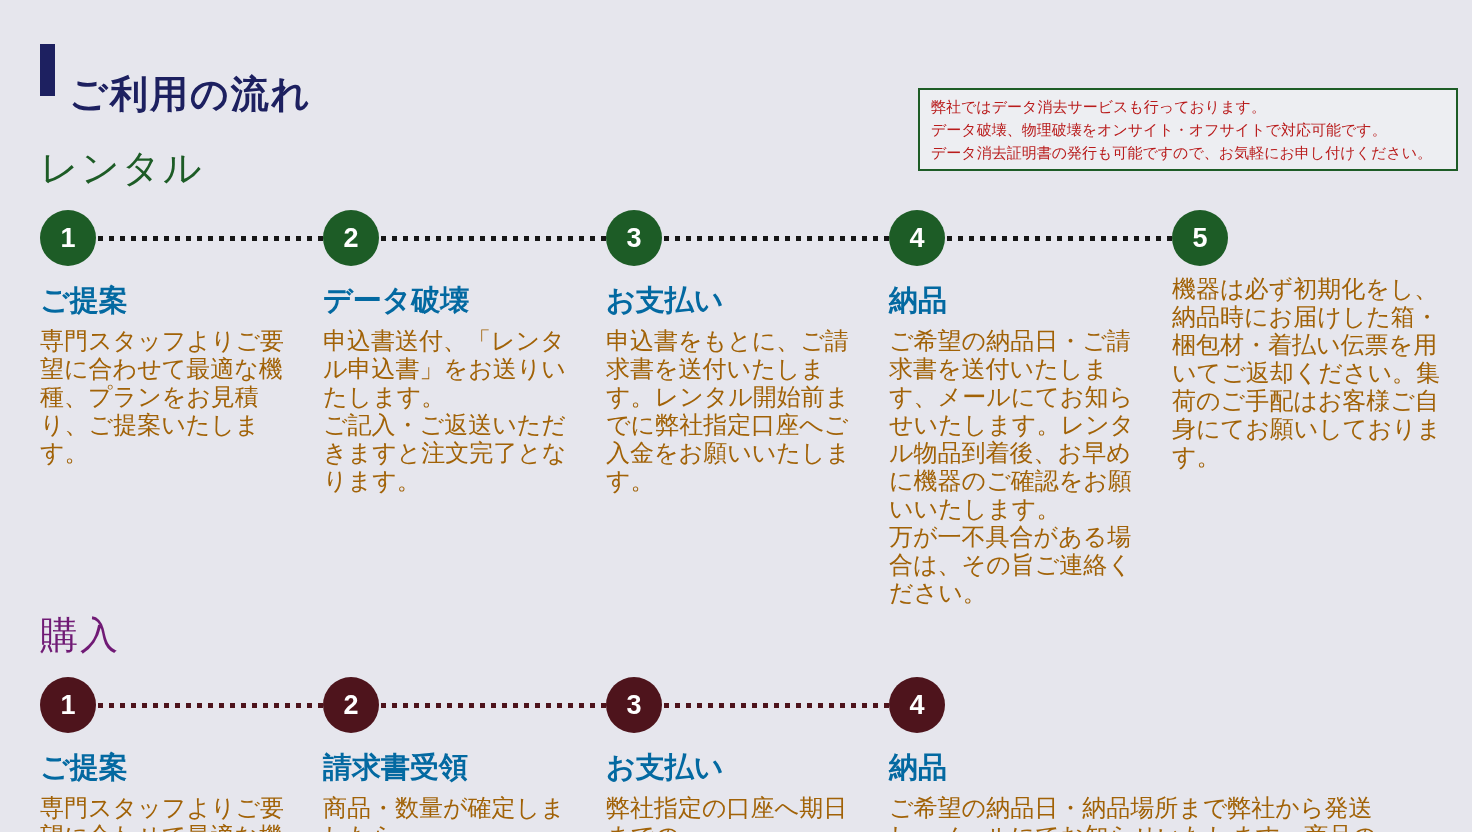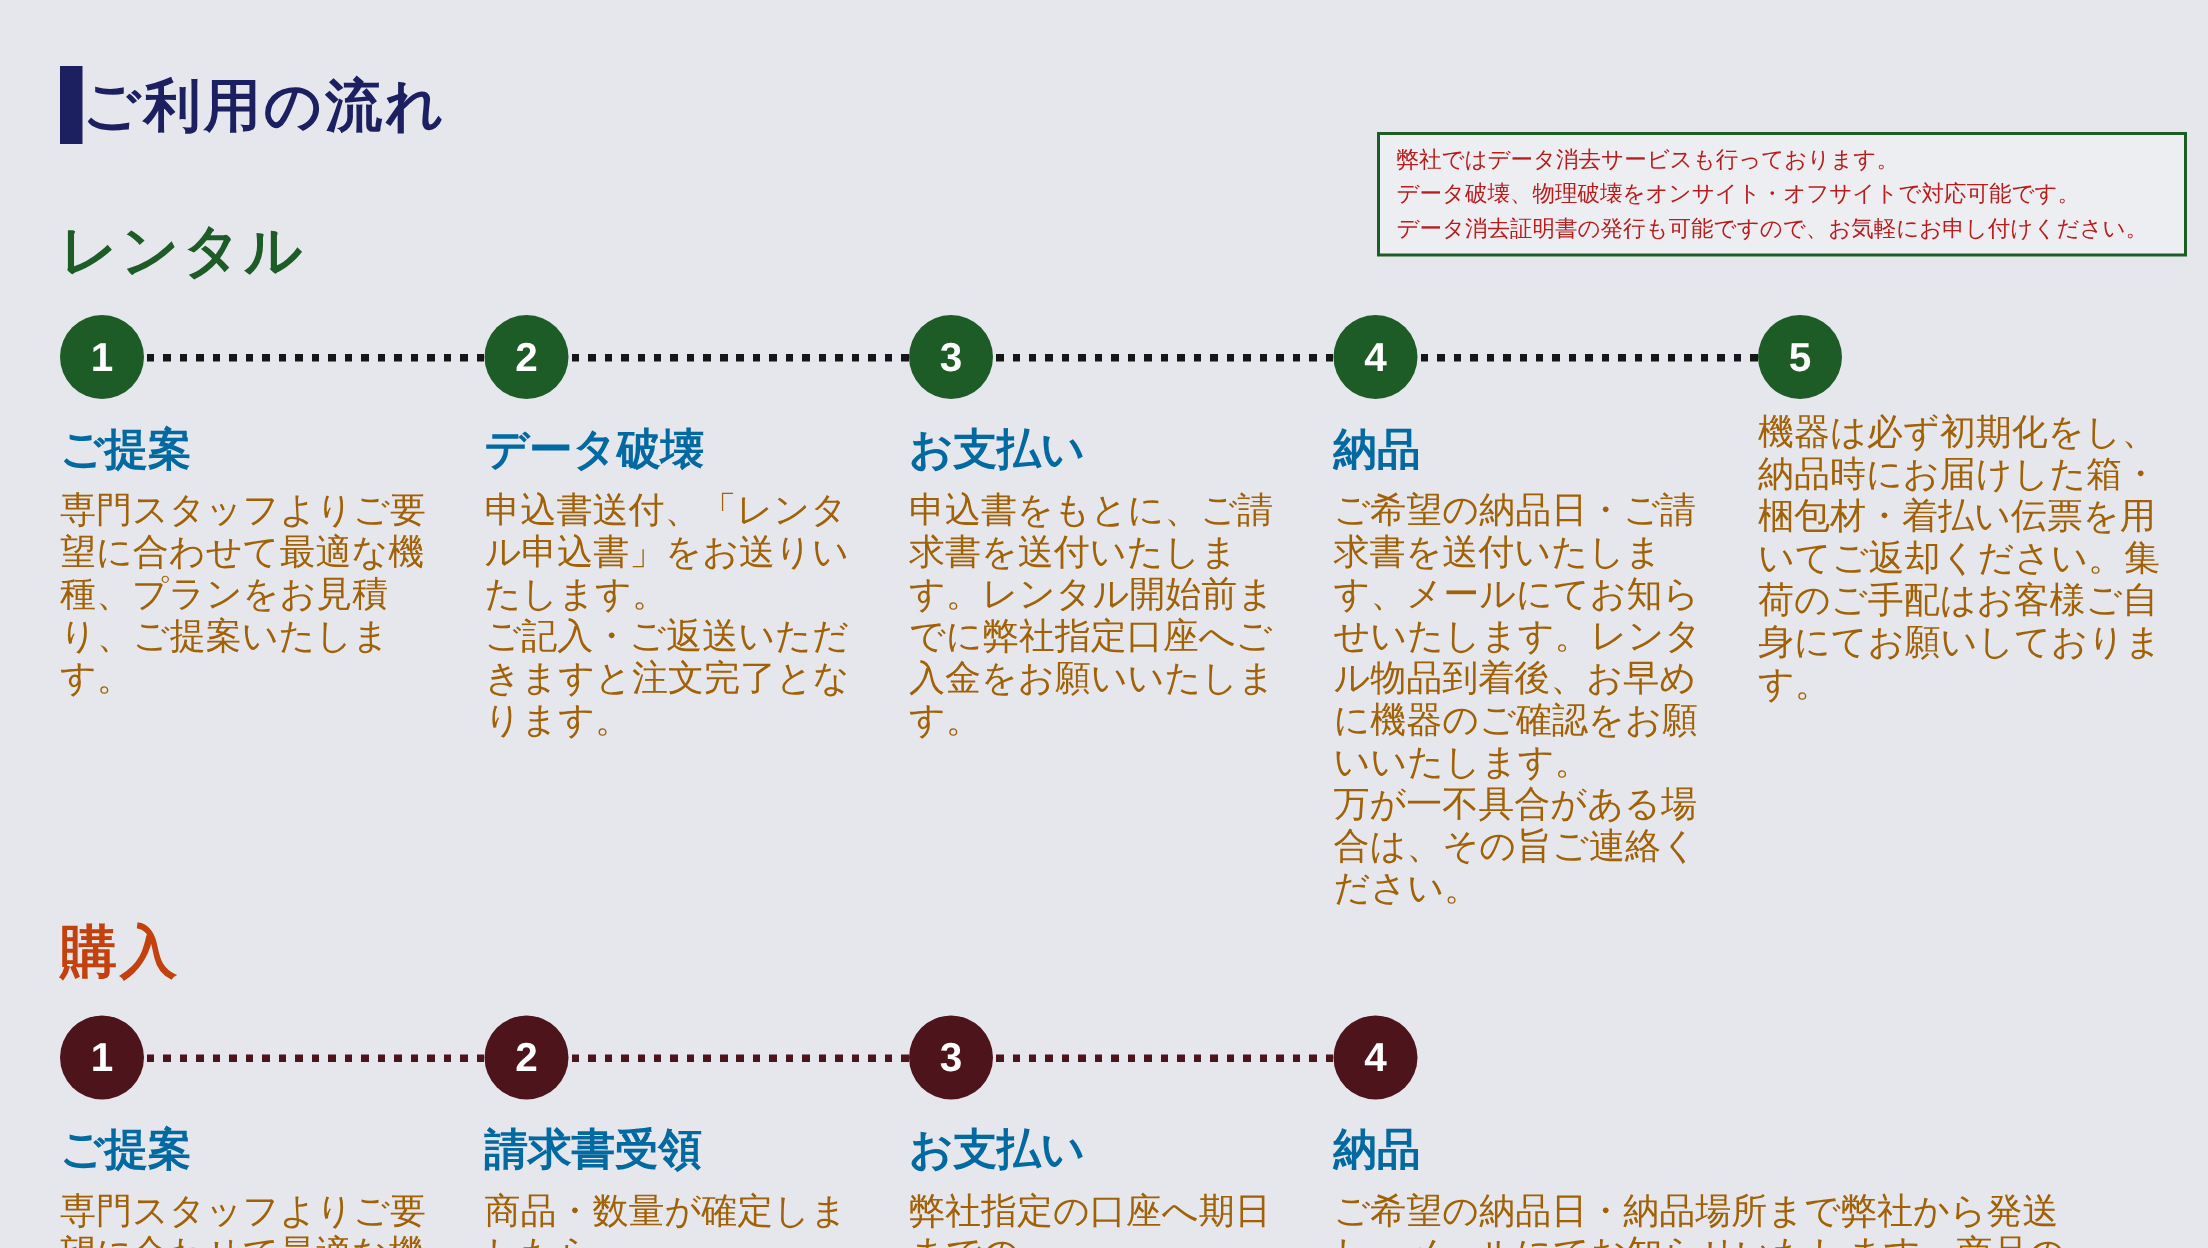--- a/index.html
+++ b/index.html
@@ -7,37 +7,37 @@
     width:1472px;height:832px;
     background:#e6e6ed;
     font-family:"Liberation Sans","DejaVu Sans",sans-serif;
     position:relative;
     overflow:hidden;
     color:#2b2b2b;
   }
   .content{padding:44px 0 0 40px;position:relative;}
 
   
-  .page-header{display:flex;align-items:center;gap:0;height:52px;}
+  .page-header{display:flex;align-items:flex-start;gap:14px;height:52px;}
   .marker{width:15px;height:52px;background:#1d2060;}
   .page-title{font-size:38px;font-weight:bold;color:#1d2060;letter-spacing:2px;}
 
   
   .notice{
     position:absolute;top:88px;right:14px;width:514px;
     border:2px solid #1d5c26;background:#edeef2;
     padding:5px 11px;
     font-size:15px;line-height:23px;color:#b91c1c;
     white-space:pre-line;
   }
 
   
-  .section-heading{font-size:38px;font-weight:bold;line-height:44px;margin:0;letter-spacing:2px;}
+  .section-heading{font-size:38px;font-weight:normal;line-height:44px;margin:0;letter-spacing:2px;}
   .rental .section-heading{color:#1d5c26;margin-top:50px;}
-  .purchase .section-heading{color:#c2410c;margin-top:6px;}
+  .purchase .section-heading{color:#701a75;margin-top:6px;}
 
   
   .steps{display:grid;grid-template-columns:repeat(5,283px);margin-top:20px;}
   .step{min-width:0;}
   .step-track{display:flex;align-items:center;height:56px;}
   .circle{
     width:56px;height:56px;border-radius:50%;
     display:flex;align-items:center;justify-content:center;
     color:#ffffff;font-size:27px;font-weight:bold;flex:none;
   }

